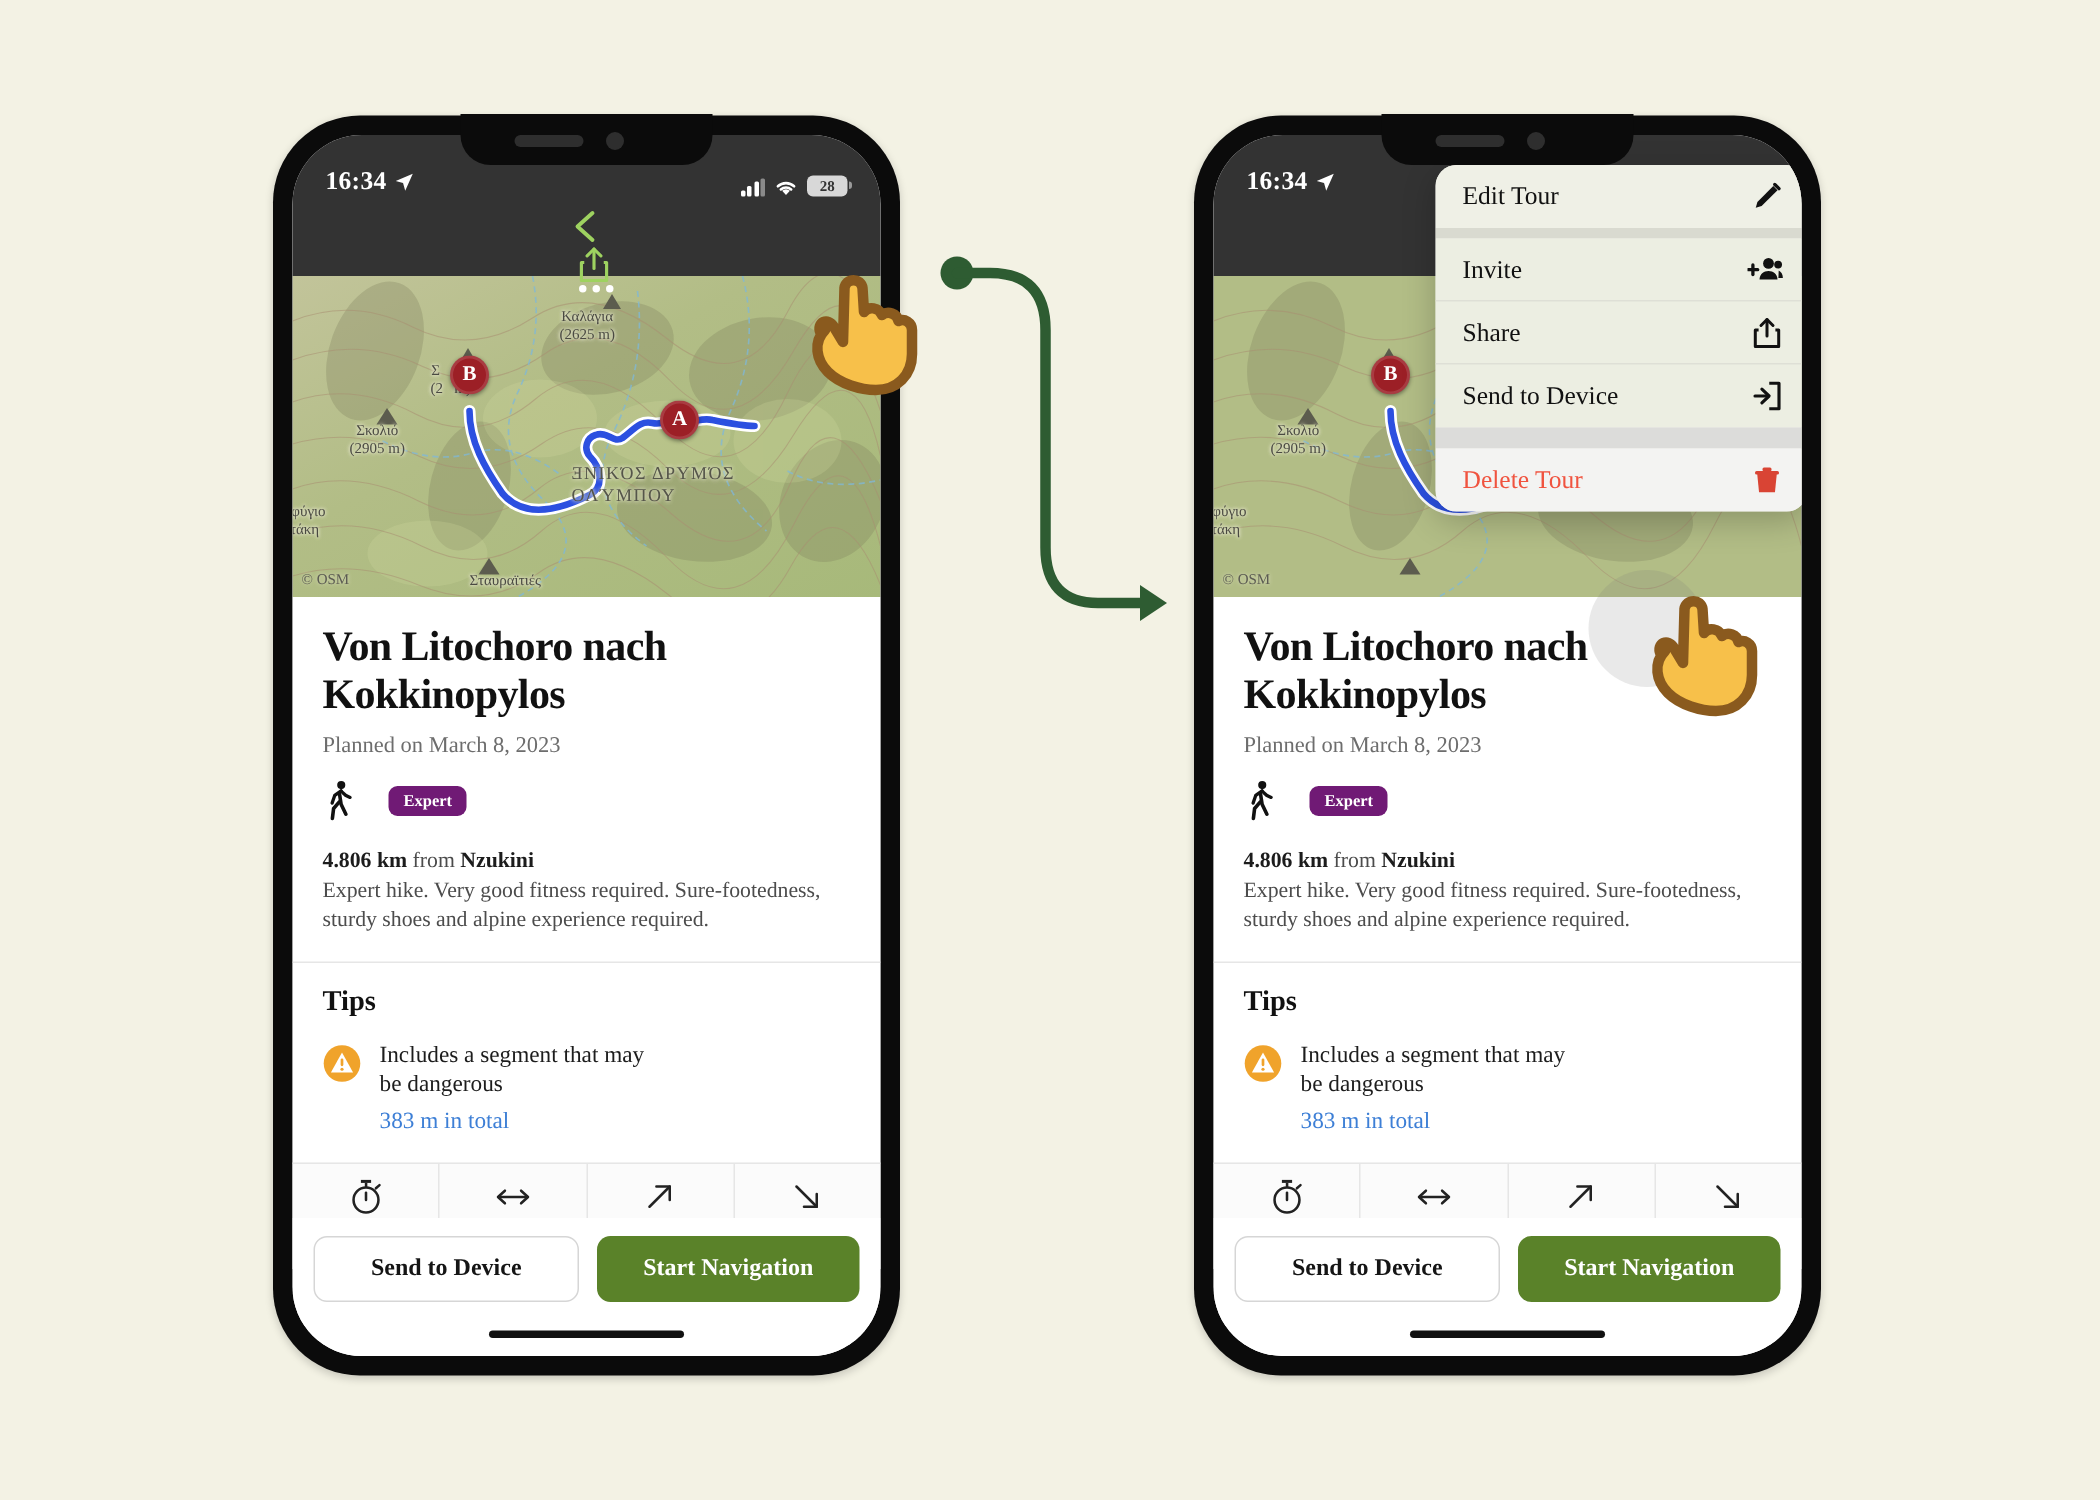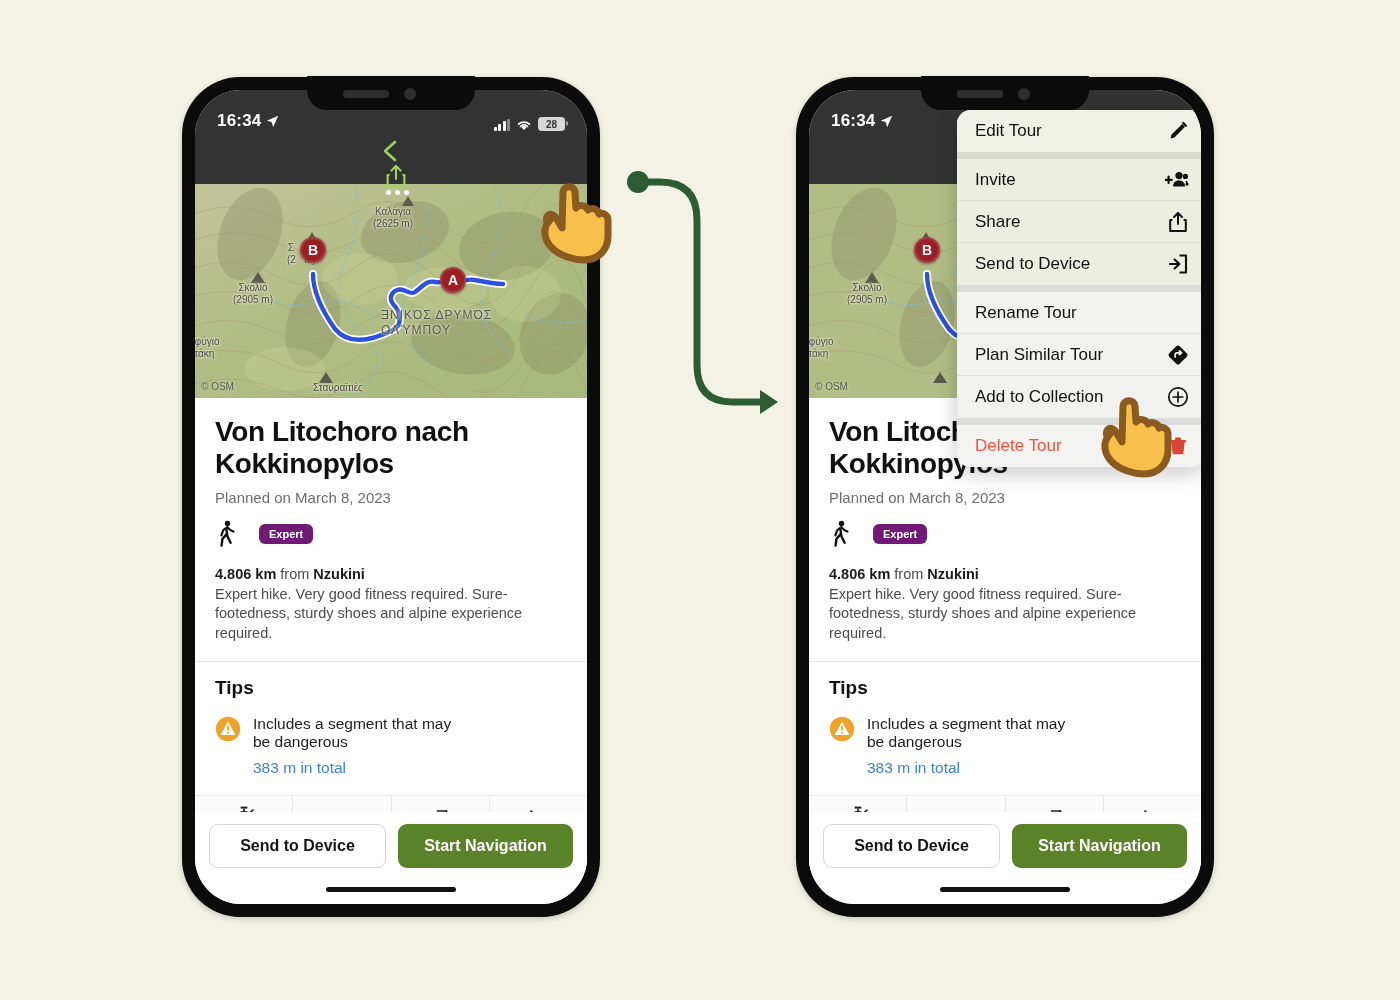--- a/index.html
+++ b/index.html
@@ -2,21 +2,21 @@
 <html><head>
 <meta charset="utf-8">
 <style>
   * { box-sizing: border-box; margin: 0; padding: 0; }
   html, body {
     width: 1400px; height: 1000px;
     background: #f3f2e4;
     font-family: "Liberation Sans", sans-serif;
     overflow: hidden;
   }
-  .stage { position: relative; width: 1224px; height: 1000px; }
+  .stage { position: relative; width: 1224px; height: 1000px; font-family: Liberation Serif, serif; }
 
   
   .phone {
     position: absolute;
     width: 418px; height: 840px;
     background: #0b0b0b;
     border-radius: 58px;
     box-shadow: 0 2px 6px rgba(0,0,0,.18);
   }
   .phone.left  { left: 182px; top: 77px; }
@@ -635,40 +635,20 @@
             <span class="mi-label">Send to Device</span>
             <svg width="22" height="22" viewBox="0 0 22 22">
               <path d="M12.5 2.5 H19 V19.5 H12.5" stroke="#111" stroke-width="2.1" fill="none" stroke-linejoin="round"></path>
               <path d="M3 11 H11.4" stroke="#111" stroke-width="2.1" stroke-linecap="round"></path>
               <path d="M7.6 6.4 L12.4 11 L7.6 15.6" stroke="#111" stroke-width="2.1" fill="none" stroke-linecap="round" stroke-linejoin="round"></path>
             </svg>
           </div>
         </div>
         <div class="menu-sep light"></div>
 
-        <div class="menu-group g3">
-          <div class="mi">
-            <span class="mi-label">Rename Tour</span>
-          </div>
-          <div class="mi">
-            <span class="mi-label">Plan Similar Tour</span>
-            <svg width="22" height="22" viewBox="0 0 22 22">
-              <rect x="3.6" y="3.6" width="14.8" height="14.8" rx="2.4" transform="rotate(45 11 11)" fill="#111"></rect>
-              <path d="M8.2 13 V10.6 C8.2 9.6 9 8.8 10 8.8 H14" stroke="#fff" stroke-width="1.7" fill="none" stroke-linecap="round" stroke-linejoin="round"></path>
-              <path d="M12.4 6.9 L14.6 8.8 L12.4 10.7" stroke="#fff" stroke-width="1.7" fill="none" stroke-linecap="round" stroke-linejoin="round"></path>
-            </svg>
-          </div>
-          <div class="mi">
-            <span class="mi-label">Add to Collection</span>
-            <svg width="22" height="22" viewBox="0 0 22 22">
-              <circle cx="11" cy="11" r="9.2" stroke="#111" stroke-width="1.7" fill="none"></circle>
-              <path d="M11 6.2 V15.8 M6.2 11 H15.8" stroke="#111" stroke-width="1.7" stroke-linecap="round"></path>
-            </svg>
-          </div>
-        </div>
         <div class="menu-sep light"></div>
 
         <div class="menu-group g4">
           <div class="mi danger">
             <span class="mi-label">Delete Tour</span>
             <svg width="22" height="22" viewBox="0 0 22 22">
               <path d="M4.4 6.2 H17.6 L16.3 19.2 H5.7 Z" fill="#d94434"></path>
               <rect x="8" y="2.6" width="6" height="2.6" rx="1" fill="#d94434"></rect>
               <rect x="3" y="5" width="16" height="2.4" rx="1.1" fill="#d94434"></rect>
             </svg>

